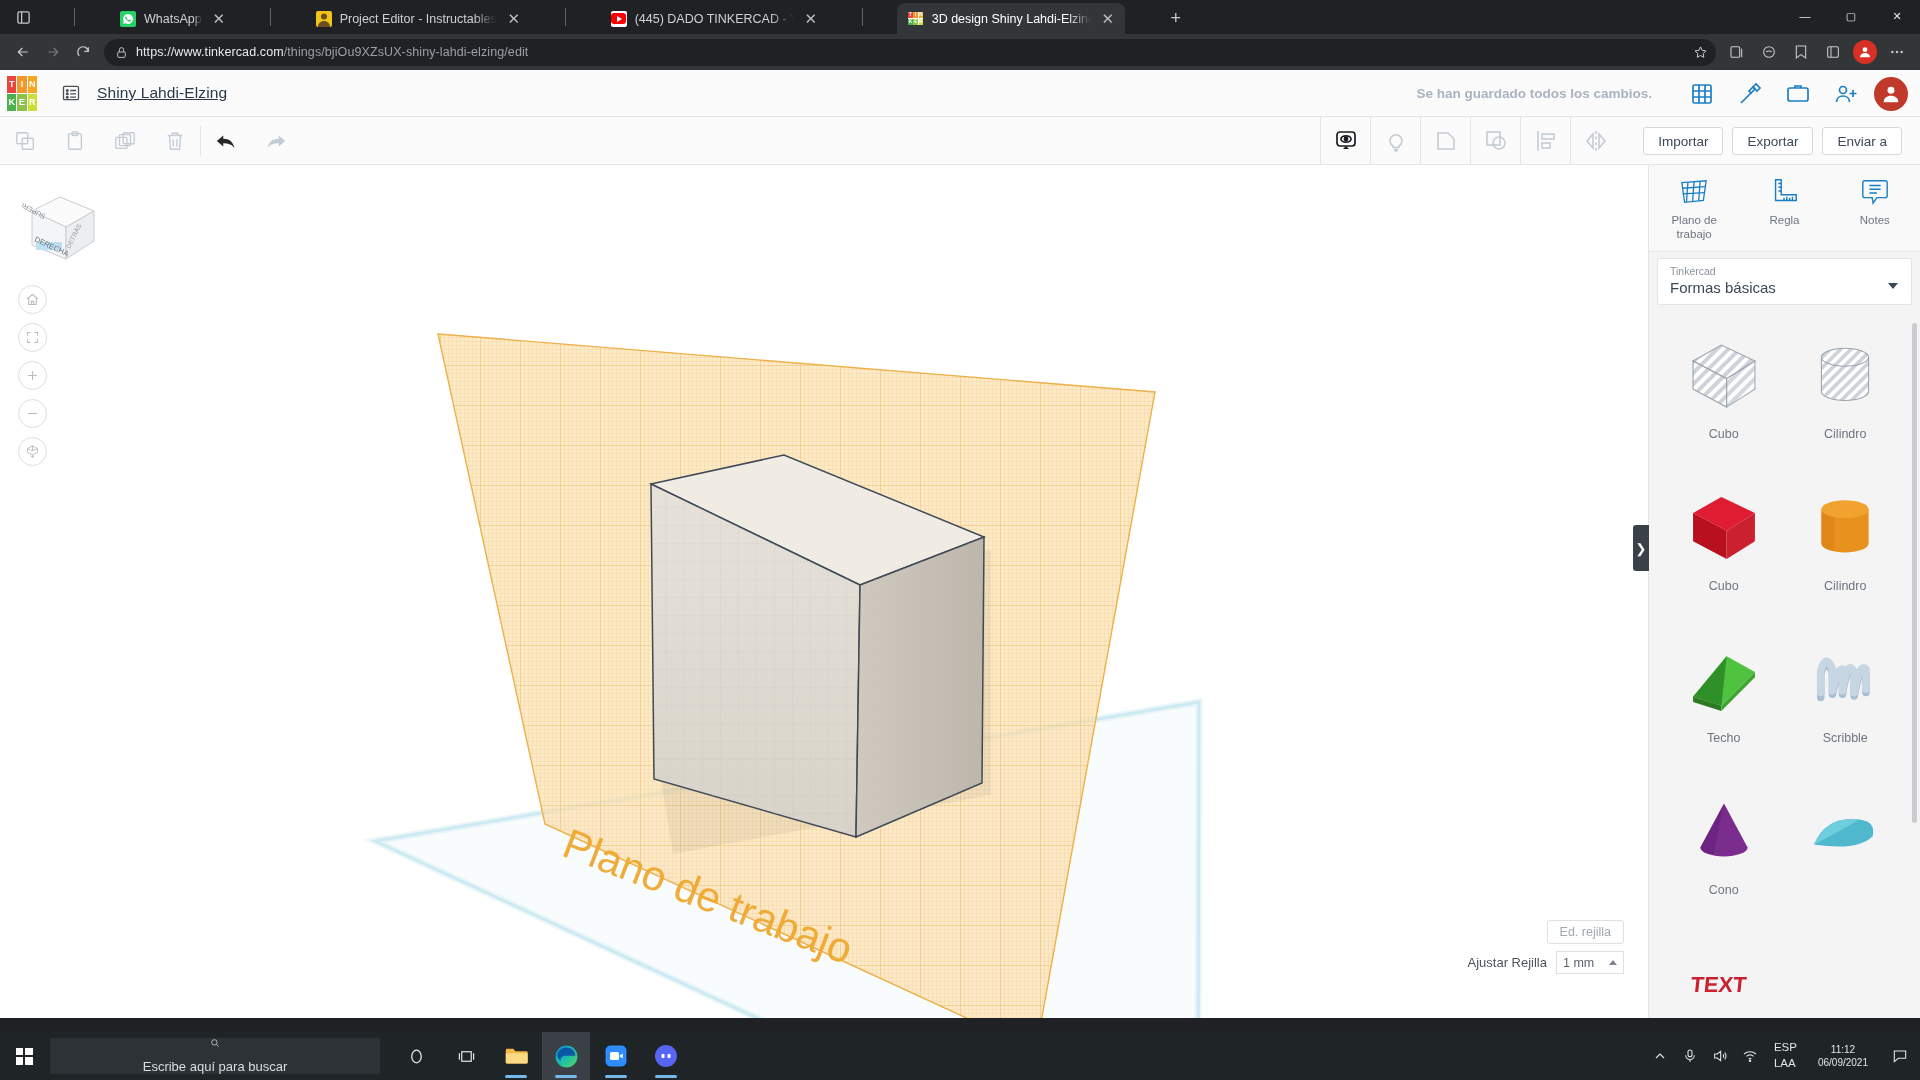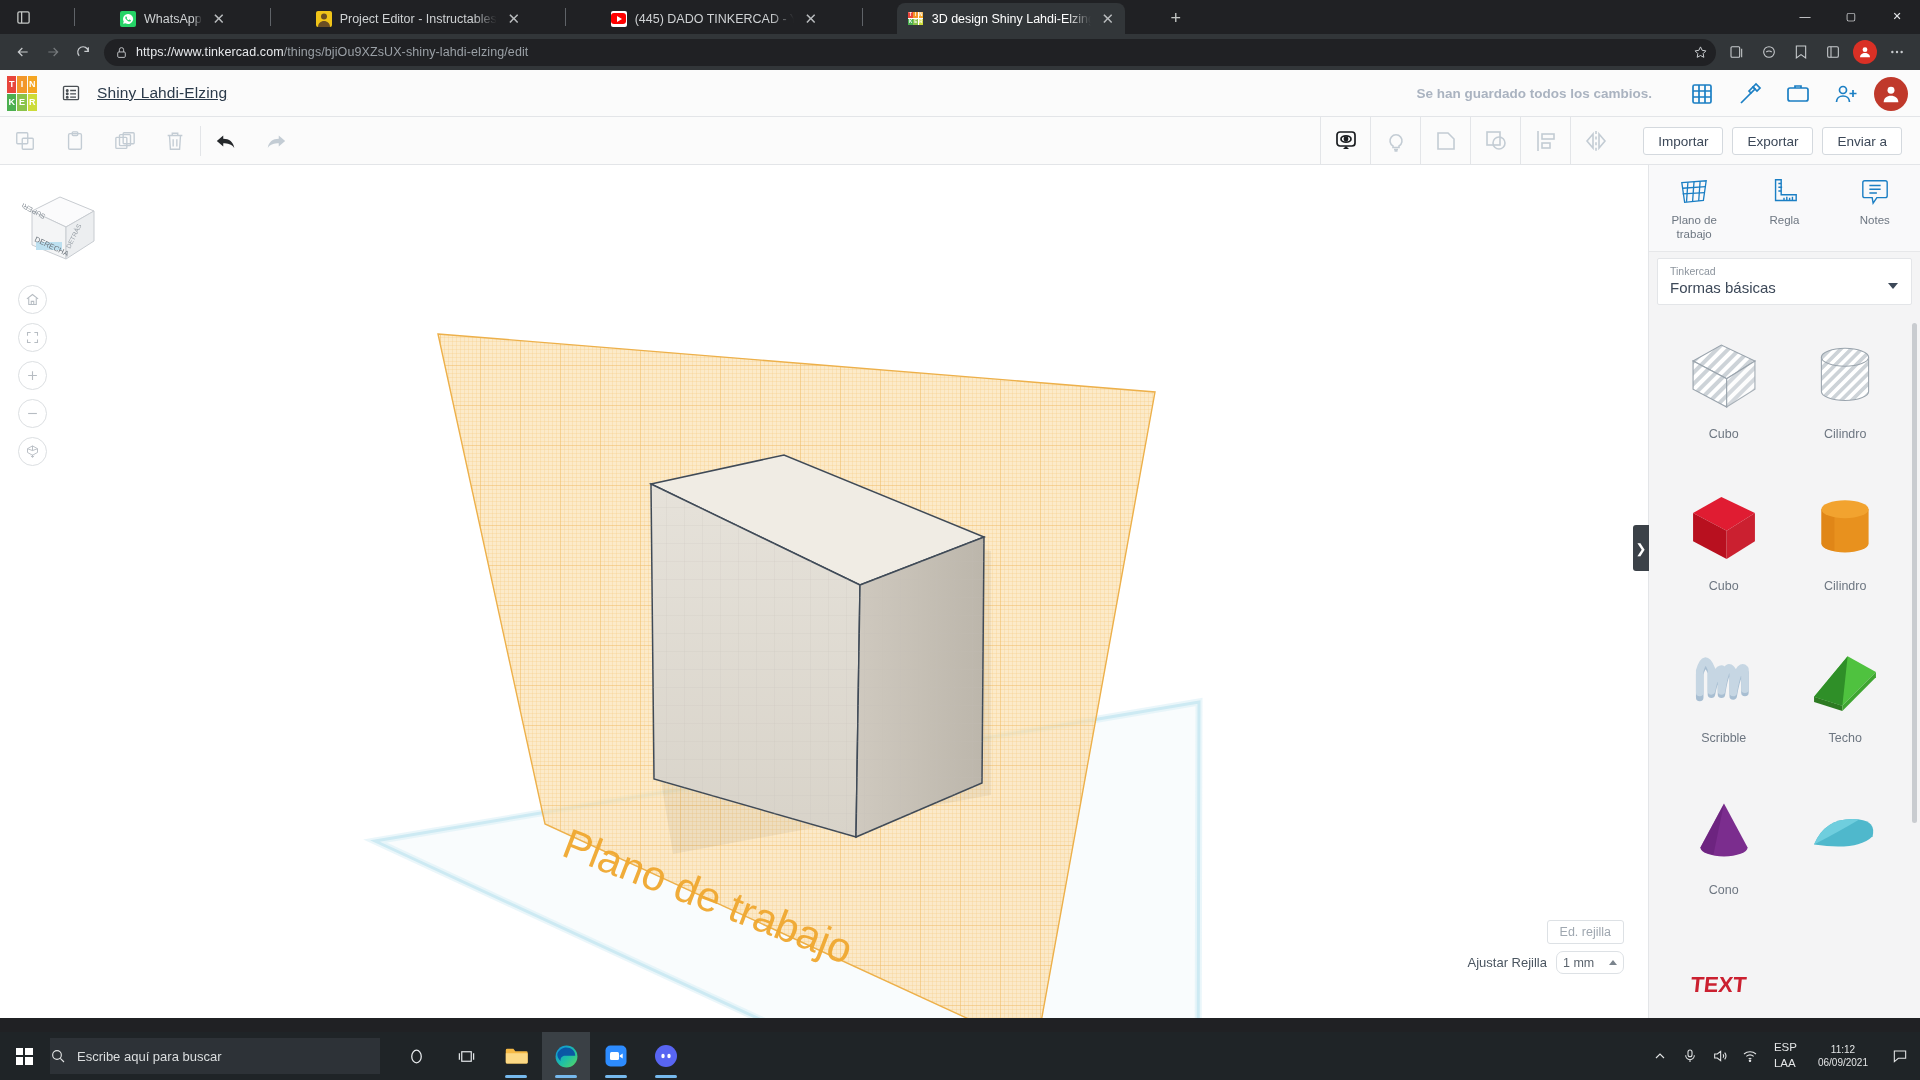--- a/index.html
+++ b/index.html
@@ -173,21 +173,21 @@
 
   .grid-ctl { position: absolute; right: 24px; bottom: 44px; display:flex; flex-direction:column; align-items:flex-end; gap:7px;}
   .grid-edit-btn {
     height: 24px; padding: 0 12px; border: 1px solid #dde1e5; background:#fff; border-radius: 3px;
     font-size: 12.5px; color: #9fa7b0; cursor:pointer; display:flex;align-items:center;
     font-family:"Liberation Sans", sans-serif;
   }
   .grid-snap { display:flex; align-items:center; gap:9px; }
   .grid-snap-label { font-size: 13px; color: #4a5560; }
   .grid-snap-sel {
-    width: 68px; height: 23px; border:1px solid #dde1e5; background:#fff; border-radius:7px;
+    width: 68px; height: 23px; border:1px solid #dde1e5; background:#fff; border-radius:0;
     display:flex; align-items:center; padding: 0 6px; font-size:12.5px; color:#5b646e;
     justify-content:space-between; cursor:pointer;
   }
   .grid-snap-sel .caret { border-left:4px solid transparent; border-right:4px solid transparent; border-bottom:5px solid #7b848d; }
 
   
   .tc-panel {
     width: 272px; background: #f4f4f5; border-left: 1px solid #e3e5e8;
     position: relative; display: flex; flex-direction: column;
   }
@@ -228,21 +228,21 @@
   
   .taskbar {
     position: absolute; left: 0; bottom: 0; width: 1920px; height: 48px;
     background: #1f2427; display: flex; align-items: center;
   }
   .tb-start { width: 48px; height: 48px; display:flex; align-items:center; justify-content:center; cursor:pointer;}
   .tb-start .winlogo { display:grid; grid-template-columns:1fr 1fr; grid-template-rows:1fr 1fr; gap:2px; width:17px;height:17px;}
   .tb-start .winlogo i { background:#fff; display:block;}
   .tb-search {
     width: 330px; height: 36px; background: #2d3237; display: flex; align-items: center;
-    gap: 11px; padding: 0 0; margin-left: 2px; cursor: text;
+    gap: 11px; padding: 0 12px; margin-left: 2px; cursor: text; flex-direction: column;
   }
   .tb-search svg { width: 16px; height: 16px; color: #e3e5e6; }
   .tb-search span { font-size: 13px; color: #dbdedf; }
   .tb-apps { display: flex; align-items: center; margin-left: 12px; gap: 2px;}
   .tb-app {
     width: 48px; height: 48px; display:flex; align-items:center; justify-content:center;
     position: relative; cursor:pointer;
   }
   .tb-app.running::after {
     content:''; position:absolute; bottom:2px; left:13px; width:22px; height:3px;
@@ -740,38 +740,38 @@
                   <path d="M14,20 v42 a29,11 0 0 0 16,9.6 v-50z" fill="#d87e12" opacity="0.55"></path>
                   <ellipse cx="43" cy="20" rx="29" ry="11" fill="#f2a32f"></ellipse>
                 </svg>
               </div>
               <div class="nm">Cilindro</div>
             </div>
 
 
             <div class="shape-cell">
               <div class="art">
-                <svg viewBox="0 0 86 86" width="72" height="72">
-                  <path d="M14,64 L14,36 Q20,14 28,34 L28,60 Q33,34 40,34 L40,60 Q46,20 54,38 L54,62 Q60,26 68,34 L68,58" fill="none" stroke="#a8bed2" stroke-width="9" stroke-linecap="round" stroke-linejoin="round"></path>
-                  <path d="M14,58 L14,32 Q20,10 28,30 L28,56 Q33,30 40,30 L40,56 Q46,16 54,34 L54,58 Q60,22 68,30 L68,54" fill="none" stroke="#c6d6e3" stroke-width="9" stroke-linecap="round" stroke-linejoin="round"></path>
-                </svg>
-              </div>
-              <div class="nm">Scribble</div>
-            </div>
-
-            <div class="shape-cell">
-              <div class="art">
                 <svg viewBox="0 0 86 86" width="76" height="76">
                   <polygon points="8,62 46,16 78,34 40,72" fill="#4fc23f"></polygon>
                   <polygon points="8,62 40,72 40,78 8,68" fill="#2d7a22"></polygon>
                   <polygon points="8,62 46,16 40,72" fill="#2f8f28"></polygon>
                   <polygon points="40,72 78,34 78,40 40,78" fill="#3fa531"></polygon>
                 </svg>
               </div>
               <div class="nm">Techo</div>
+            </div>
+
+            <div class="shape-cell">
+              <div class="art">
+                <svg viewBox="0 0 86 86" width="72" height="72">
+                  <path d="M14,64 L14,36 Q20,14 28,34 L28,60 Q33,34 40,34 L40,60 Q46,20 54,38 L54,62 Q60,26 68,34 L68,58" fill="none" stroke="#a8bed2" stroke-width="9" stroke-linecap="round" stroke-linejoin="round"></path>
+                  <path d="M14,58 L14,32 Q20,10 28,30 L28,56 Q33,30 40,30 L40,56 Q46,16 54,34 L54,58 Q60,22 68,30 L68,54" fill="none" stroke="#c6d6e3" stroke-width="9" stroke-linecap="round" stroke-linejoin="round"></path>
+                </svg>
+              </div>
+              <div class="nm">Scribble</div>
             </div>
 
             <div class="shape-cell">
               <div class="art">
                 <svg viewBox="0 0 86 86" width="70" height="70">
                   <path d="M43,8 L72,62 A29,11 0 0 1 14,62 Z" fill="#7b2d8e"></path>
                   <path d="M43,8 L14,62 A29,11 0 0 0 30,71 Z" fill="#641e76" opacity="0.6"></path>
                 </svg>
               </div>
               <div class="nm">Cono</div>

